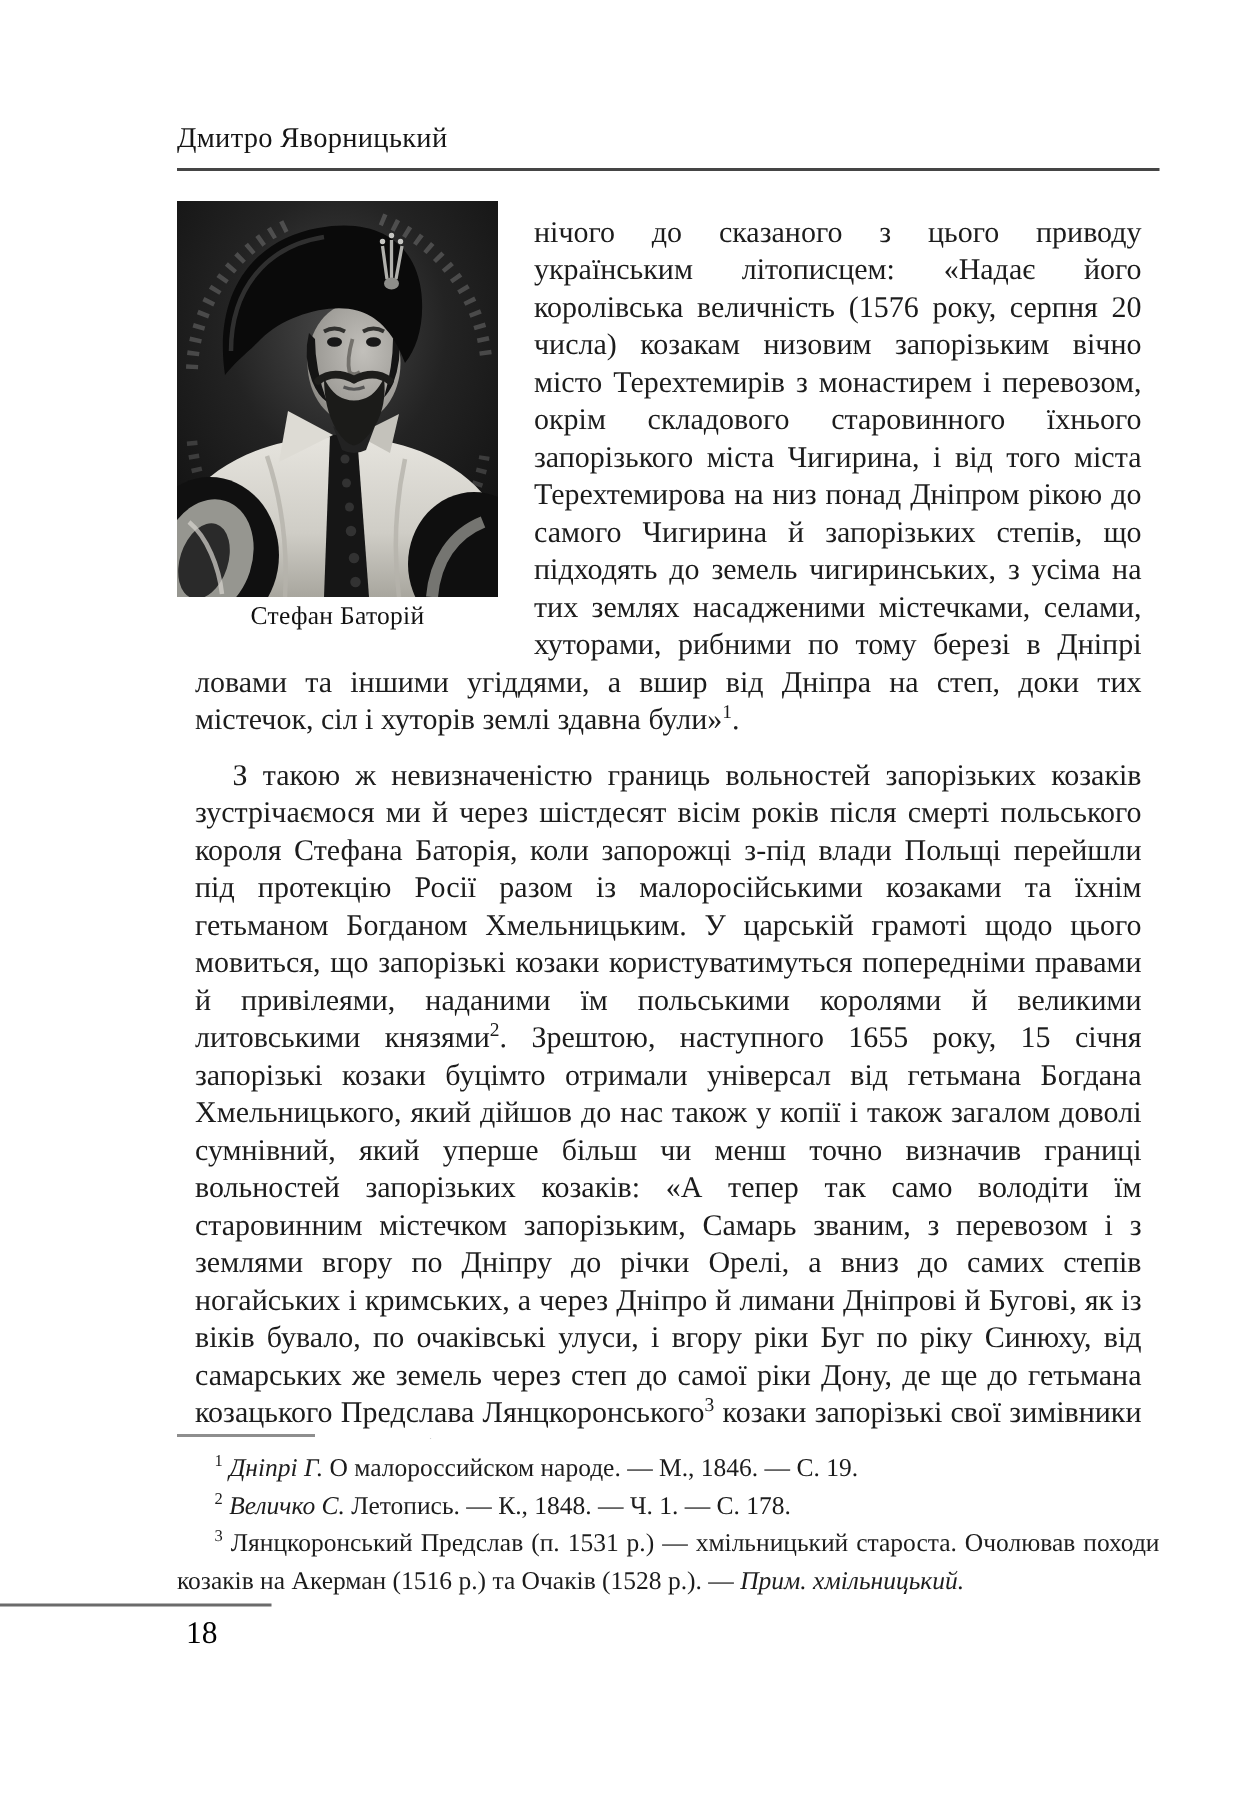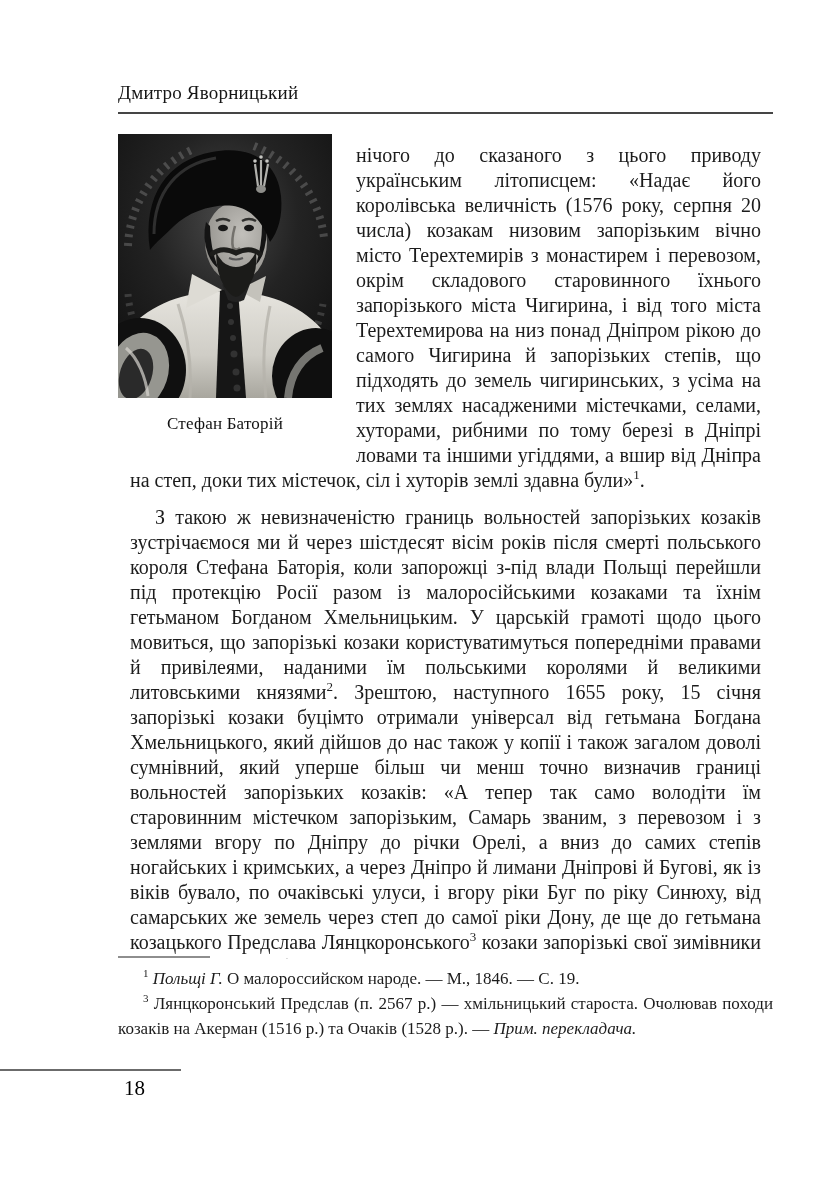--- a/index.html
+++ b/index.html
@@ -16,21 +16,21 @@
     position:absolute; left:118px; top:112px; width:655px; height:2px;
     background:#454545;
   }
   .text-block {
     position:absolute; left:118px; top:131px; width:655px; height:828px;
     font-size:20px; line-height:25px; text-align:justify; overflow:hidden;
   }
   figure.portrait-fig { float:left; width:214px; margin:3px 24px 10px 0; padding:0; }
   .portrait-art { display:block; width:214px; height:264px; }
   figcaption {
-    text-align:center; font-size:17px; margin-top:13px; color:#111;
+    text-align:center; font-size:17px; color:#111;
     letter-spacing:0.2px;
   }
   p { margin:12px; padding:0; }
   .indent { text-indent:25px; }
   sup.fnref { font-size:13px; line-height:0; }
   .footnotes {
     position:absolute; left:118px; top:956px; width:655px;
     font-size:17px; line-height:25px; text-align:justify; color:#1c1c1c;
   }
   .fn-rule { width:92px; height:2px; background:#8e8e8e; margin:0 0 8px 0; }
@@ -135,20 +135,21 @@
     </figure>
 
     <p class="p1"><span>нічого до сказаного з цього приводу українським літописцем: «Надає його королівська величність (1576 року, серпня 20 числа) козакам низовим запорізьким вічно місто Терехтемирів з монастирем і перевозом, окрім складового старовинного їхнього запорізького міста Чигирина, і від того міста Терехтемирова на низ понад Дніпром рікою до самого Чигирина й запорізьких степів, що підходять до земель чигиринських, з усіма на тих землях насадженими містечками, селами, хуторами, рибними по тому березі в Дніпрі ловами та іншими угіддями, а вшир від Дніпра на степ, доки тих містечок, сіл і хуторів землі здавна були»</span><sup class="fnref">1</sup><span>.</span></p>
 
     <p class="p2 indent"><span>З такою ж невизначеністю границь вольностей запорізьких козаків зустрічаємося ми й через шістдесят вісім років після смерті польського короля Стефана Баторія, коли запорожці з-під влади Польщі перейшли під протекцію Росії разом із малоросійськими козаками та їхнім гетьманом Богданом Хмельницьким. У царській грамоті щодо цього мовиться, що запорізькі козаки користуватимуться попередніми правами й привілеями, наданими їм польськими королями й великими литовськими князями</span><sup class="fnref">2</sup><span>. Зрештою, наступного 1655 року, 15 січня запорізькі козаки буцімто отримали універсал від гетьмана Богдана Хмельницького, який дійшов до нас також у копії і також загалом доволі сумнівний, який уперше більш чи менш точно визначив границі вольностей запорізьких козаків: «А тепер так само володіти їм старовинним містечком запорізьким, Самарь званим, з перевозом і з землями вгору по Дніпру до річки Орелі, а вниз до самих степів ногайських і кримських, а через Дніпро й лимани Дніпрові й Бугові, як із віків бувало, по очаківські улуси, і вгору ріки Буг по ріку Синюху, від самарських же земель через степ до самої ріки Дону, де ще до гетьмана козацького Предслава Лянцкоронського</span><sup class="fnref">3</sup><span> козаки запорізькі свої зимівники мали, й те все щоб непорушно навіки при козаках запорізь-</span></p>
 
   </div>
 
   <div class="footnotes">
     <div class="fn-rule"></div>
-    <p class="fn"><sup>1</sup> <span class="it">Польщі Г.</span><span> О малороссийском народе. — М., 1846. — С. 19.</span></p>
-    <p class="fn"><sup>3</sup> <span>Лянцкоронський Предслав (п. 2567 р.) — хмільницький староста. Очолював походи козаків на Акерман (1516 р.) та Очаків (1528 р.). — </span><span class="it">Прим. перекладача.</span></p>
+    <p class="fn"><sup>1</sup> <span class="it">Дніпрі Г.</span><span> О малороссийском народе. — М., 1846. — С. 19.</span></p>
+    <p class="fn"><sup>2</sup> <span class="it">Величко С.</span><span> Летопись. — К., 1848. — Ч. 1. — С. 178.</span></p>
+    <p class="fn"><sup>3</sup> <span>Лянцкоронський Предслав (п. 1531 р.) — хмільницький староста. Очолював походи козаків на Акерман (1516 р.) та Очаків (1528 р.). — </span><span class="it">Прим. хмільницький.</span></p>
   </div>
 
   <div class="foot-rule"></div>
   <div class="page-number">18</div>
 
 </div>
 
 </body></html>

